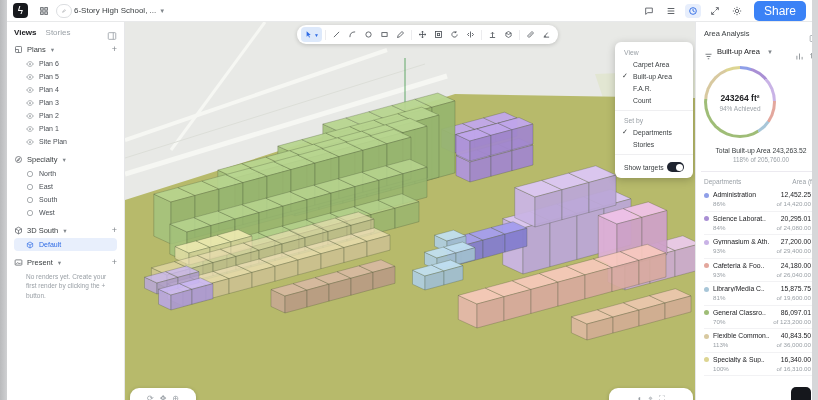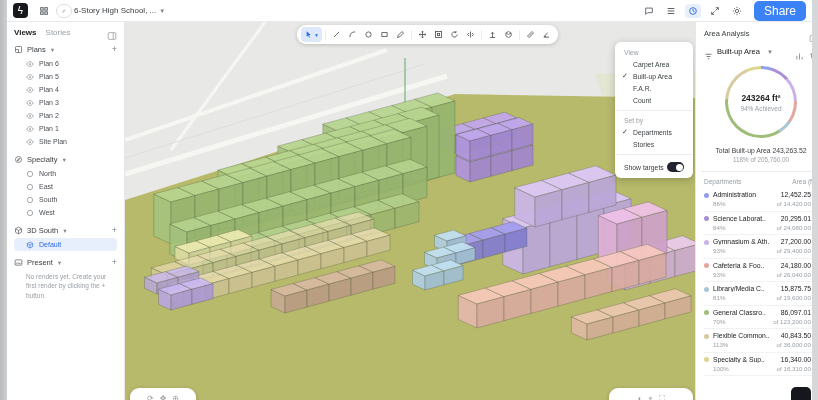--- a/index.html
+++ b/index.html
@@ -74,21 +74,21 @@
   #panel-head { display:flex; align-items:center; }
   #panel-title { font-size:7.5px; color:#3c4043; }
   #panel-collapse { margin-left:auto; width:9px; height:9px; color:#9aa0a6; }
   #metric-row { display:flex; align-items:center; gap:4px; margin-top:9px; }
   #metric-row .m-ic { width:9px; height:9px; color:#5f6368; }
   #metric-label { font-size:7.5px; color:#202124; }
   #metric-row .right-ics { margin-left:auto; display:flex; gap:5px; color:#80868b; }
   #metric-row .right-ics span { width:9px; height:9px; }
   #metric-row svg { width:100%; height:100%; }
 
-  #donut-wrap { display:flex; justify-content:center; margin-top:10px; }
+  #donut-wrap { display:flex; margin-top:10px; }
   #donut { width:72px; height:72px; border-radius:50%; position:relative; }
   #donut::after { content:""; position:absolute; inset:3px; border-radius:50%; background:#fff; }
   #donut-text { position:absolute; inset:0; z-index:2; display:flex; flex-direction:column; align-items:center; justify-content:center; gap:2px; }
   #donut-value { font-size:8.5px; font-weight:bold; color:#202124; }
   #donut-sub { font-size:6.5px; color:#9aa0a6; }
   #total-line { text-align:center; font-size:6.8px; color:#3c4043; margin-top:9px; }
   #total-sub { text-align:center; font-size:6.3px; color:#9aa0a6; margin-top:2px; }
   #panel-sep { height:1px; background:#eceaf0; margin:8px -3px 6px; }
   #tbl-head { display:flex; font-size:6.5px; color:#9aa0a6; margin-bottom:3px; }
   #tbl-head .th-r { margin-left:auto; }

